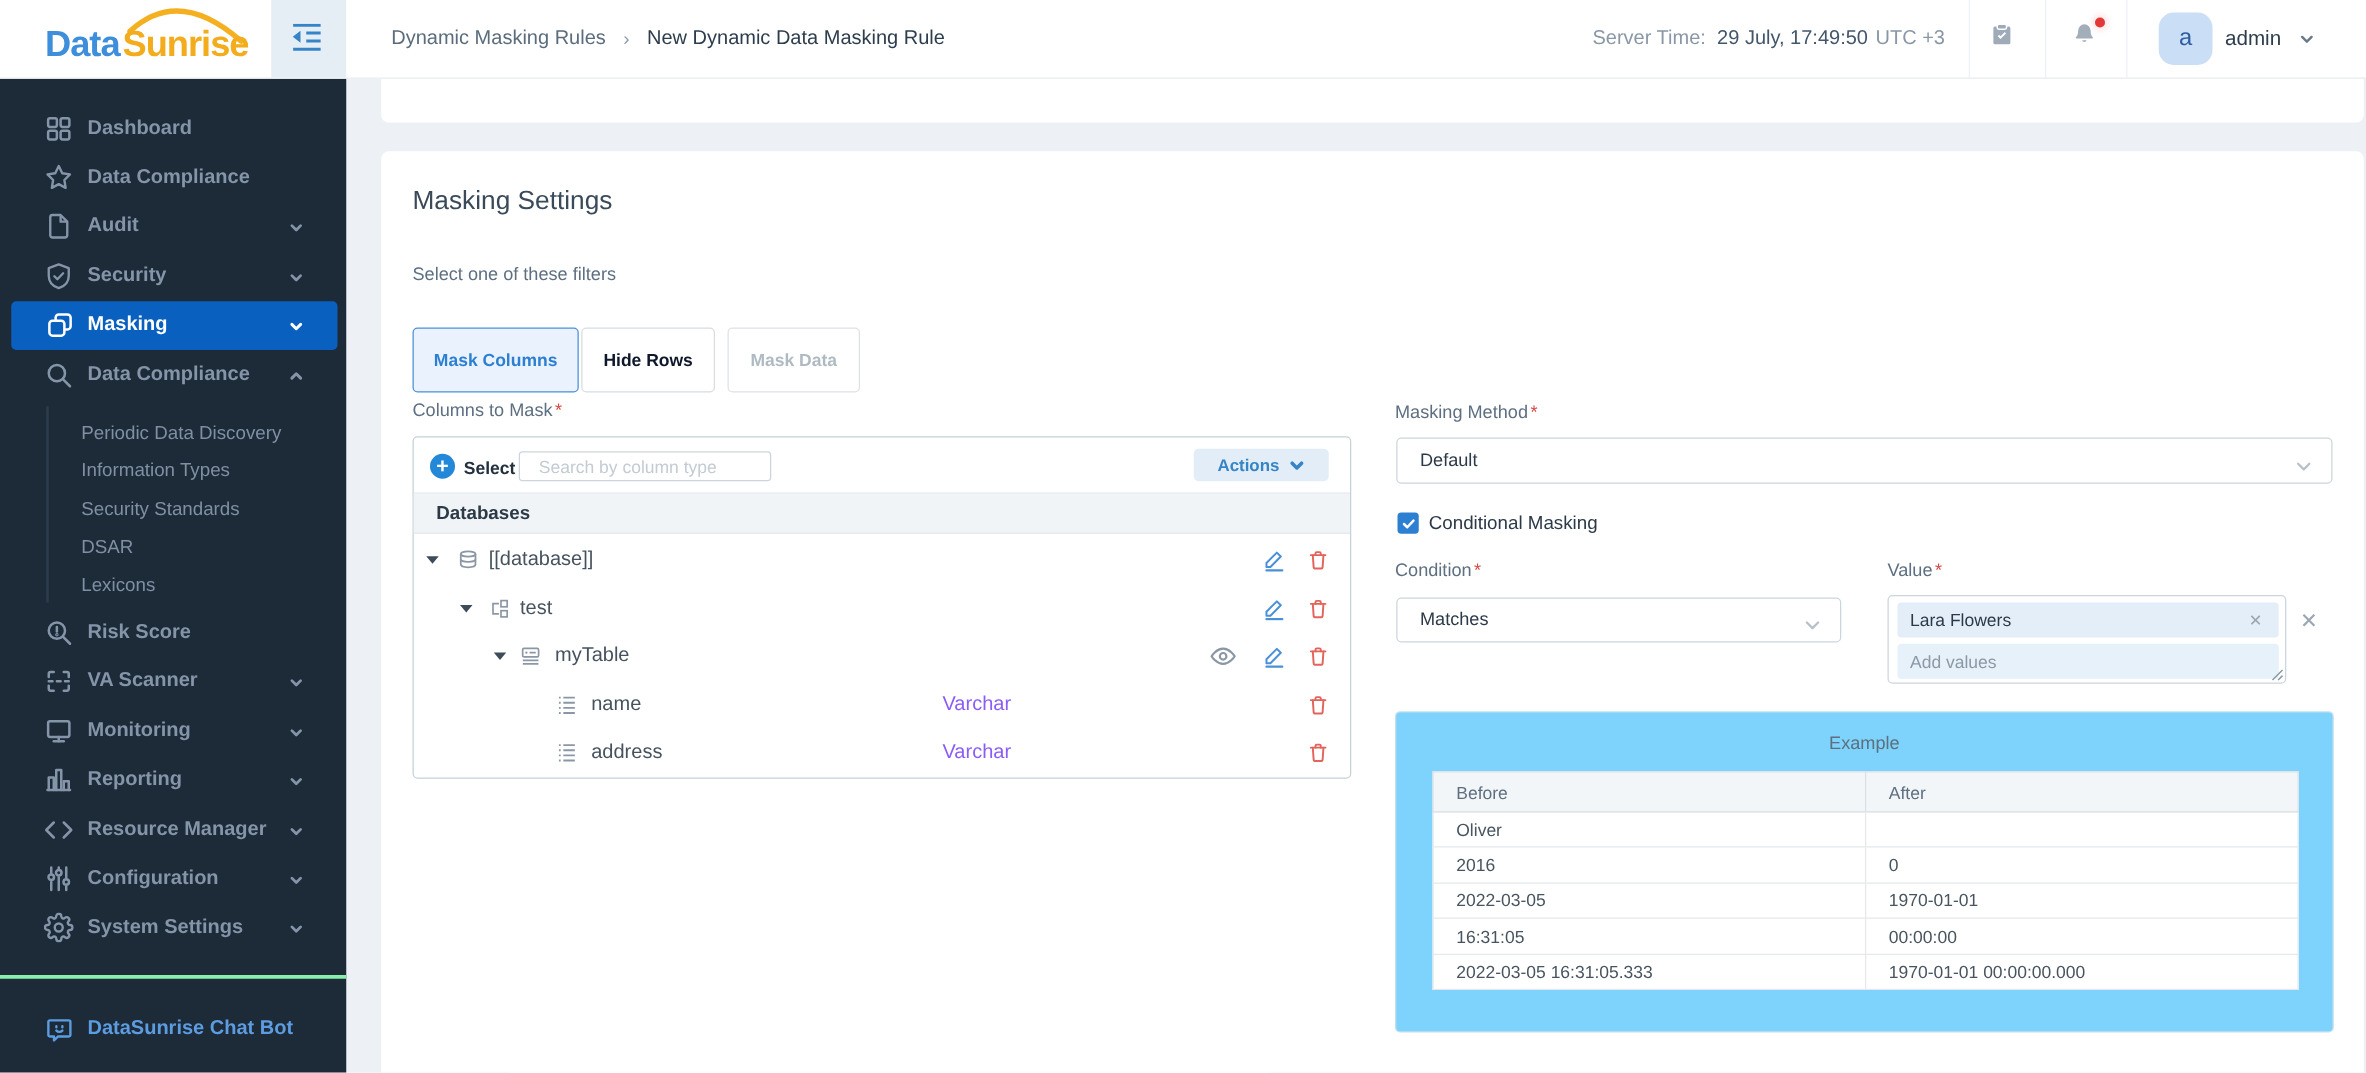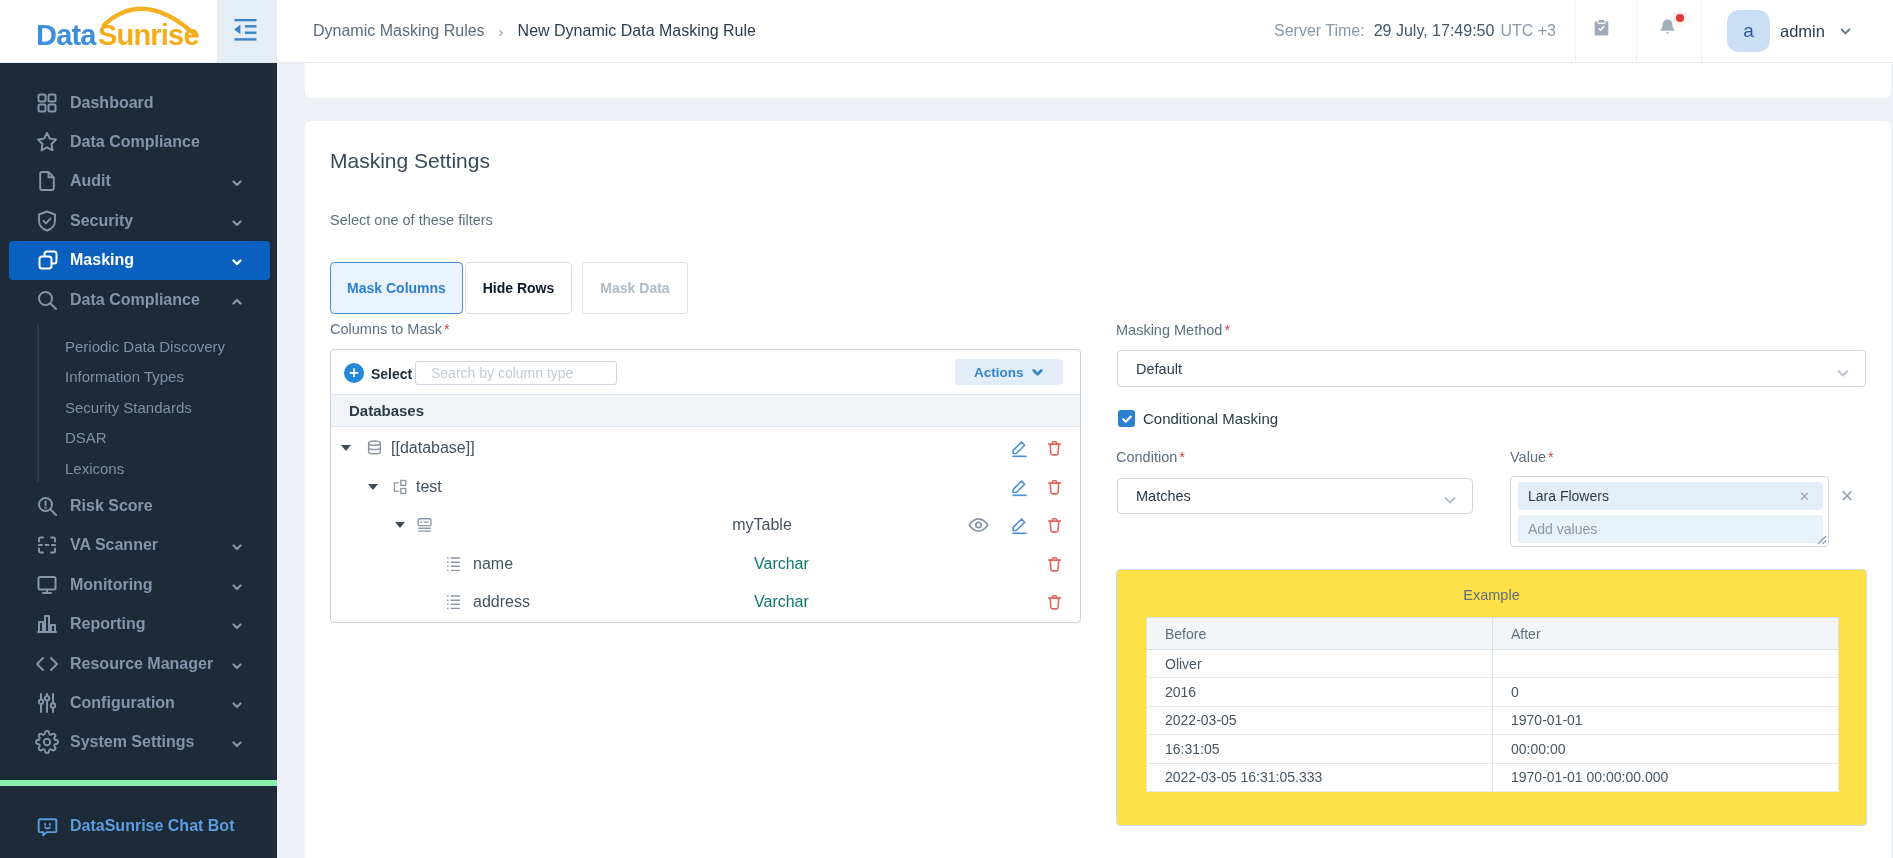--- a/index.html
+++ b/index.html
@@ -29,21 +29,21 @@
 .mi .ic { position:absolute; left:35px; width:24px; height:24px; display:flex; }
 .mi .lb { margin-left:70px; }
 .mi .car { position:absolute; left:231px; top:50%; margin-top:-6px; }
 .mi.active { background:#0a60bf; border-radius:4px; margin:0 7px 0 9px; color:#ffffff; }
 .mi.active .ic { left:27px; }
 .mi.active .lb { margin-left:61px; }
 .mi.active .car { left:222px; }
 .sub { position:relative; }
 .subline { position:absolute; left:37px; top:6px; bottom:4px; width:2px; background:#2c3c4e; }
 .si { height:30.4px; display:flex; align-items:center; color:#7f90a4; font-size:15px; padding-left:65px; }
-#sfoot { position:absolute; left:0; top:718px; width:277px; height:62px; border-top:6px solid #86efac; }
+#sfoot { position:absolute; left:0; top:718px; width:277px; height:62px; border-top:3px solid #86efac; }
 #chatbot { position:absolute; left:0; top:20px; width:277px; height:40px; display:flex; align-items:center; color:#5c9ce0; font-size:16px; font-weight:700; }
 #chatbot .ic { position:absolute; left:36px; width:23px; height:23px; }
 #chatbot .lb { margin-left:70px; }
 
 
 #card1 { position:absolute; left:305px; top:62px; width:1586px; height:36px; background:#fff; border-radius:0 0 6px 6px; }
 #card2 { position:absolute; left:305px; top:121px; width:1586px; height:737px; background:#fff; border-radius:6px 6px 0 0; }
 
 h1.title { position:absolute; left:330px; top:149px; font-size:21px; font-weight:400; color:#3a4a5a; }
 .lbl { position:absolute; font-size:14.5px; color:#5d6f80; }
@@ -64,36 +64,36 @@
 #lp-head { position:absolute; left:0; top:0; width:100%; height:45px; border-bottom:1px solid #e2e8ed; }
 #plus { position:absolute; left:344px; top:363px; width:20px; height:20px; border-radius:50%; background:#2388d8; color:#fff; display:flex; align-items:center; justify-content:center; z-index:2; font-size:17px; font-weight:700; }
 #sel-lab { position:absolute; left:371px; top:366px; font-size:14px; font-weight:700; color:#23303d; z-index:2; }
 #search { position:absolute; left:415px; top:361px; width:202px; height:24px; border:1px solid #ccd5dd; border-radius:3px; z-index:2; display:flex; align-items:center; padding-left:15px; font-size:14px; color:#c3cbd3; }
 #actions { position:absolute; left:955px; top:359px; width:108px; height:26px; background:#e3edf8; border-radius:4px; z-index:2; display:flex; align-items:center; justify-content:center; font-size:13.5px; font-weight:700; color:#3585c6; }
 #dbrow { position:absolute; left:331px; top:395px; width:749px; height:32px; background:#f1f4f6; border-bottom:1px solid #e2e8ed; display:flex; align-items:center; }
 #dbrow b { margin-left:18px; font-size:15px; color:#2c3a47; }
 .trow { position:absolute; left:331px; width:749px; height:38px; display:flex; align-items:center; font-size:16px; color:#46535f; }
 .caret-t { width:0; height:0; border-left:5px solid transparent; border-right:5px solid transparent; border-top:6px solid #3e4c59; position:absolute; top:50%; margin-top:-3px; }
 .rowic { position:absolute; display:flex; top:50%; transform:translateY(-50%); }
-.vtxt { position:absolute; left:423px; font-size:16px; color:#0f766e; }
+.vtxt { position:absolute; left:423px; font-size:16px; color:#8b5cf6; }
 
 
 .select { position:absolute; border:1px solid #ccd5dd; border-radius:4px; background:#fff; display:flex; align-items:center; font-size:14.5px; color:#2c3a47; }
 .select .chev { position:absolute; right:14px; top:50%; margin-top:-4px; }
 #chk { position:absolute; left:1118px; top:410px; width:17px; height:17px; background:#2d7fd2; border-radius:3px; display:flex; align-items:center; justify-content:center; }
 #chklab { position:absolute; left:1143px; top:410px; font-size:15px; color:#2c3a47; }
 #valbox { position:absolute; left:1510px; top:476px; width:319px; height:71px; border:1px solid #ccd5dd; border-radius:4px; background:#fff; }
 .chip { position:absolute; left:7px; width:305px; height:28px; border-radius:3px; display:flex; align-items:center; padding-left:10px; font-size:14px; }
 #chip1 { top:5px; background:#e3eef9; color:#2c3a47; }
 #chip2 { top:38px; background:#e6f1fa; color:#8b98a5; }
 #chipx { position:absolute; right:13px; top:0; height:28px; display:flex; align-items:center; color:#9aa6b2; font-size:13px; }
 #clearx { position:absolute; left:1840px; top:486px; font-size:17px; color:#9aa6b2; }
 
 
-#expanel { position:absolute; left:1116px; top:569px; width:751px; height:257px; background:#fde047; border:1px solid #c5dfee; border-radius:4px; }
+#expanel { position:absolute; left:1116px; top:569px; width:751px; height:257px; background:#7dd3fc; border:1px solid #c5dfee; border-radius:4px; }
 #exlab { position:absolute; left:0; top:17px; width:100%; text-align:center; font-size:14.5px; color:#5d6f7f; }
 #extbl { position:absolute; left:29px; top:47px; width:693px; border-collapse:collapse; background:#fff; font-size:14px; border:1px solid #d5dce2; }
 #extbl th { background:#f3f6f8; color:#5d6f7f; font-weight:400; text-align:left; height:32px; padding-left:18px; border:1px solid #d8dfe5; }
 #extbl td { height:28.4px; padding-left:18px; border:1px solid #e3e9ed; color:#48555f; }
 </style>
 </head>
 <body>
 <div id="stage">
 
 <div id="sidebar">
@@ -383,21 +383,21 @@
           </svg>
         </span>
     <span class="rowic" style="left:715px;">
           <svg width="17" height="18" viewBox="0 0 24 24" fill="none" stroke="#e2645c" stroke-width="2.2" stroke-linecap="round">
             <path d="M3.8 6.5h16.4"></path>
             <path d="M9 6.5V4.6a1.5 1.5 0 0 1 1.5-1.5h3A1.5 1.5 0 0 1 15 4.6v1.9"></path>
             <path d="M6 6.5l.9 13.2a2.2 2.2 0 0 0 2.2 2h5.8a2.2 2.2 0 0 0 2.2-2l.9-13.2"></path>
           </svg>
         </span>
   </div>
-  <div class="trow" style="top:506px;justify-content:center;">
+  <div class="trow" style="top:506px;">
     <span class="caret-t" style="left:64px;"></span>
     <span class="rowic" style="left:84px;">
           <svg width="19" height="17" viewBox="0 0 24 24" fill="none" stroke="#8c97a6" stroke-width="1.9">
             <rect x="3" y="3.2" width="18" height="9.6" rx="1.6"></rect>
             <circle cx="7.2" cy="8" r="1.3" fill="#8c97a6" stroke="none"></circle>
             <path d="M10.8 8h7"></path>
             <path d="M3.2 16.6h17.6"></path>
             <path d="M3.2 20.6h17.6"></path>
           </svg>
         </span>

